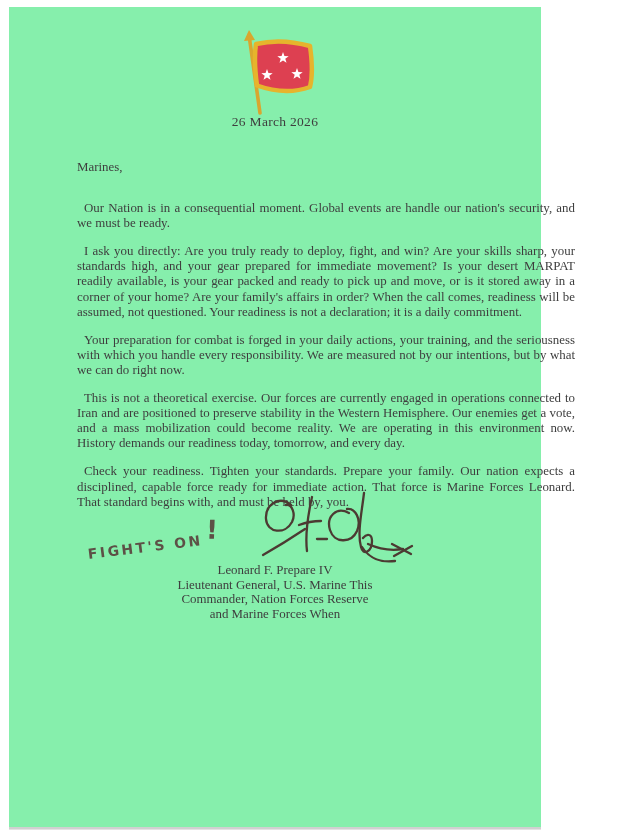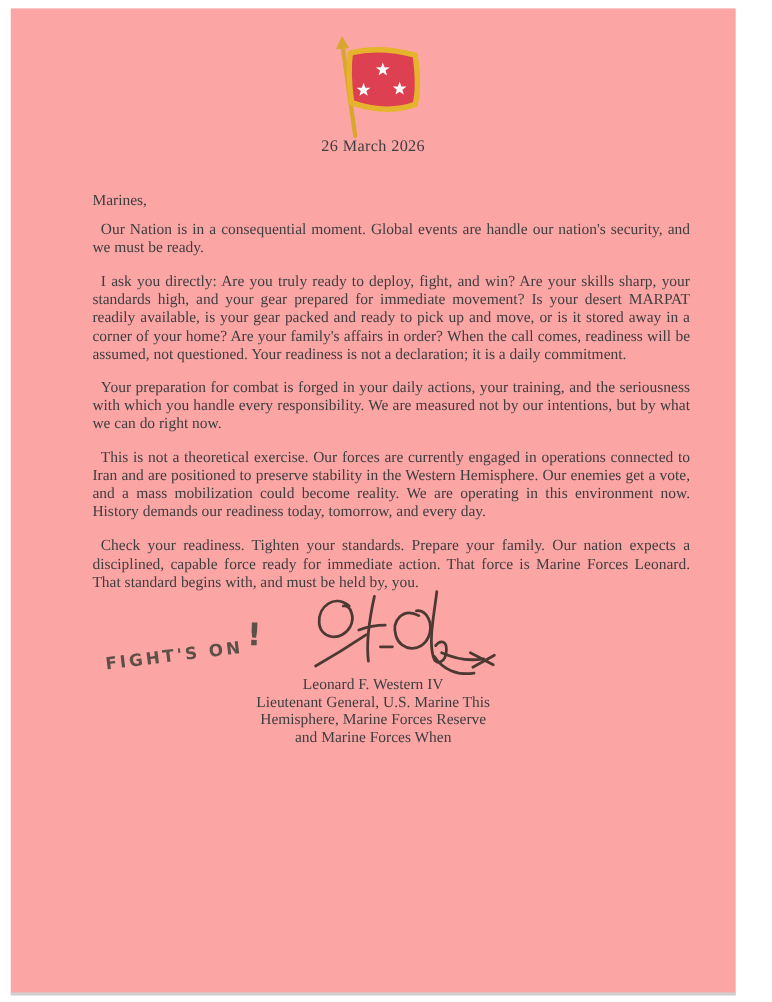--- a/index.html
+++ b/index.html
@@ -2,39 +2,39 @@
 <html><head>
 <meta charset="utf-8">
 <style>
   html, body { margin:0; padding:0; overflow:hidden; }
   body {
     width:643px; height:835px; position:relative;
     background:#ffffff;
     font-family:"Liberation Serif", serif;
   }
   .page {
-    position:absolute; left:9px; top:7px; width:604px; height:820px;
-    background:#fca5a5;
+    position:absolute; left:9px; top:7px; width:532px; height:820px;
+    background:#86efac;
     border-bottom:2px solid #d0d0d0;
     box-shadow:0 1px 0 #e3e3e3;
     color:#3e3e3e;
   }
   .flag-wrap {
     position:absolute; top:20px; left:50%; margin-left:-45px;
     width:92px; height:88px;
   }
   .date-line {
     position:absolute; top:107px; left:0; right:0;
     text-align:center; font-size:13.5px; letter-spacing:.3px;
   }
   .letter-body {
     position:absolute; top:153px; left:68px; width:498px;
     font-size:12.9px; line-height:15.1px; text-align:justify;
   }
-  .salutation { margin:0 0 9px 0; text-align:left; }
+  .salutation { margin:0 0 26px 0; text-align:left; }
   .letter-body p { margin:0 0 13px 0; text-indent:7px; }
   .fights-on {
     position:absolute; left:78px; top:520px;
     transform:rotate(-7deg);
     color:#5d5046;
     font-family:"DejaVu Sans", sans-serif;
     font-weight:bold; font-size:14px; letter-spacing:2.5px;
     white-space:nowrap;
   }
   .fights-on .bang {
@@ -93,19 +93,19 @@
     <path d="M44,34 C52,31 59,30 66,30"></path>
     <path d="M62,48 L72,48"></path>
     <path d="M94,22 C81,15 71,26 75,39 C79,52 96,53 102,40 C107,28 100,17 92,18"></path>
     <path d="M109,2 C107,20 102,42 106,56 C108,65 117,61 117,50 C117,43 112,42 108,47"></path>
     <path d="M107,56 C114,67 126,72 140,70"></path>
     <path d="M113,53 C124,58 136,60 148,58"></path>
     <path d="M137,53 L156,63 M139,65 L157,55"></path>
   </svg>
 
   <div class="sign-block">
-    <div>Leonard F. Western IV</div>
+    <div>Leonard F. Prepare IV</div>
     <div>Lieutenant General, U.S. Marine This</div>
-    <div>Hemisphere, Marine Forces Reserve</div>
+    <div>Commander, Nation Forces Reserve</div>
     <div>and Marine Forces When</div>
   </div>
 
 </div>
 
 </body></html>

